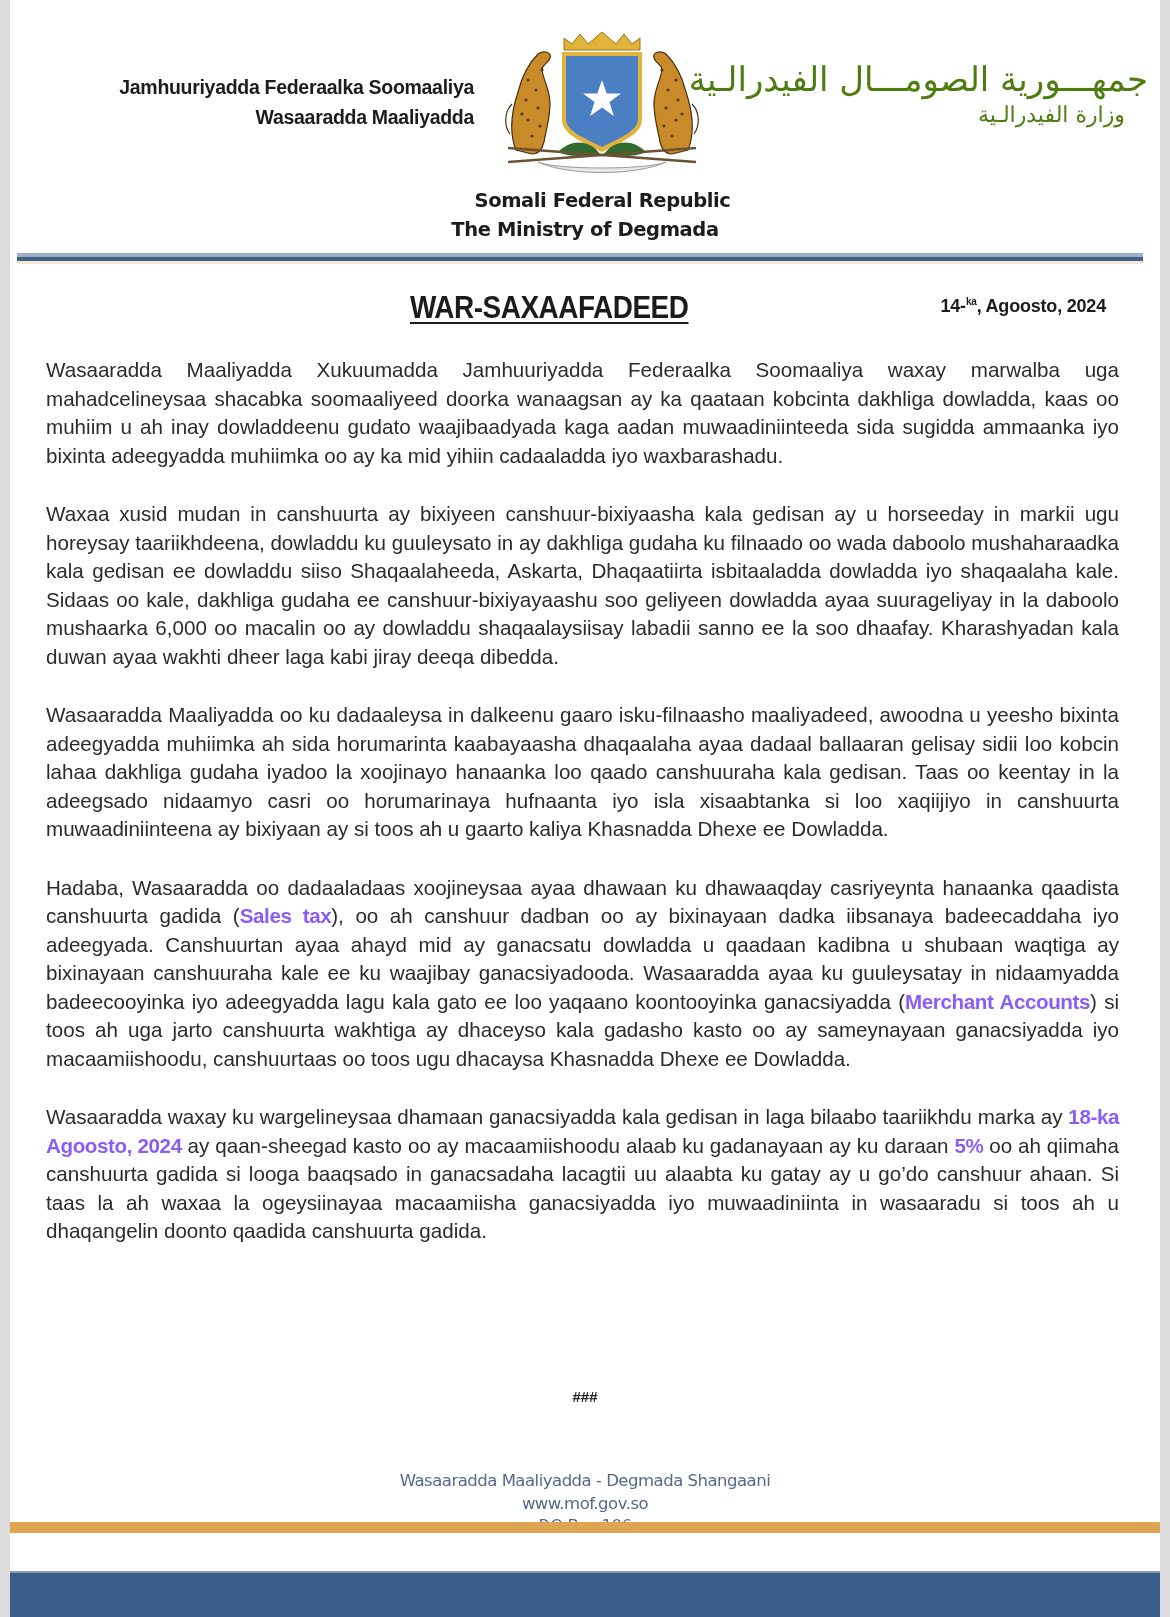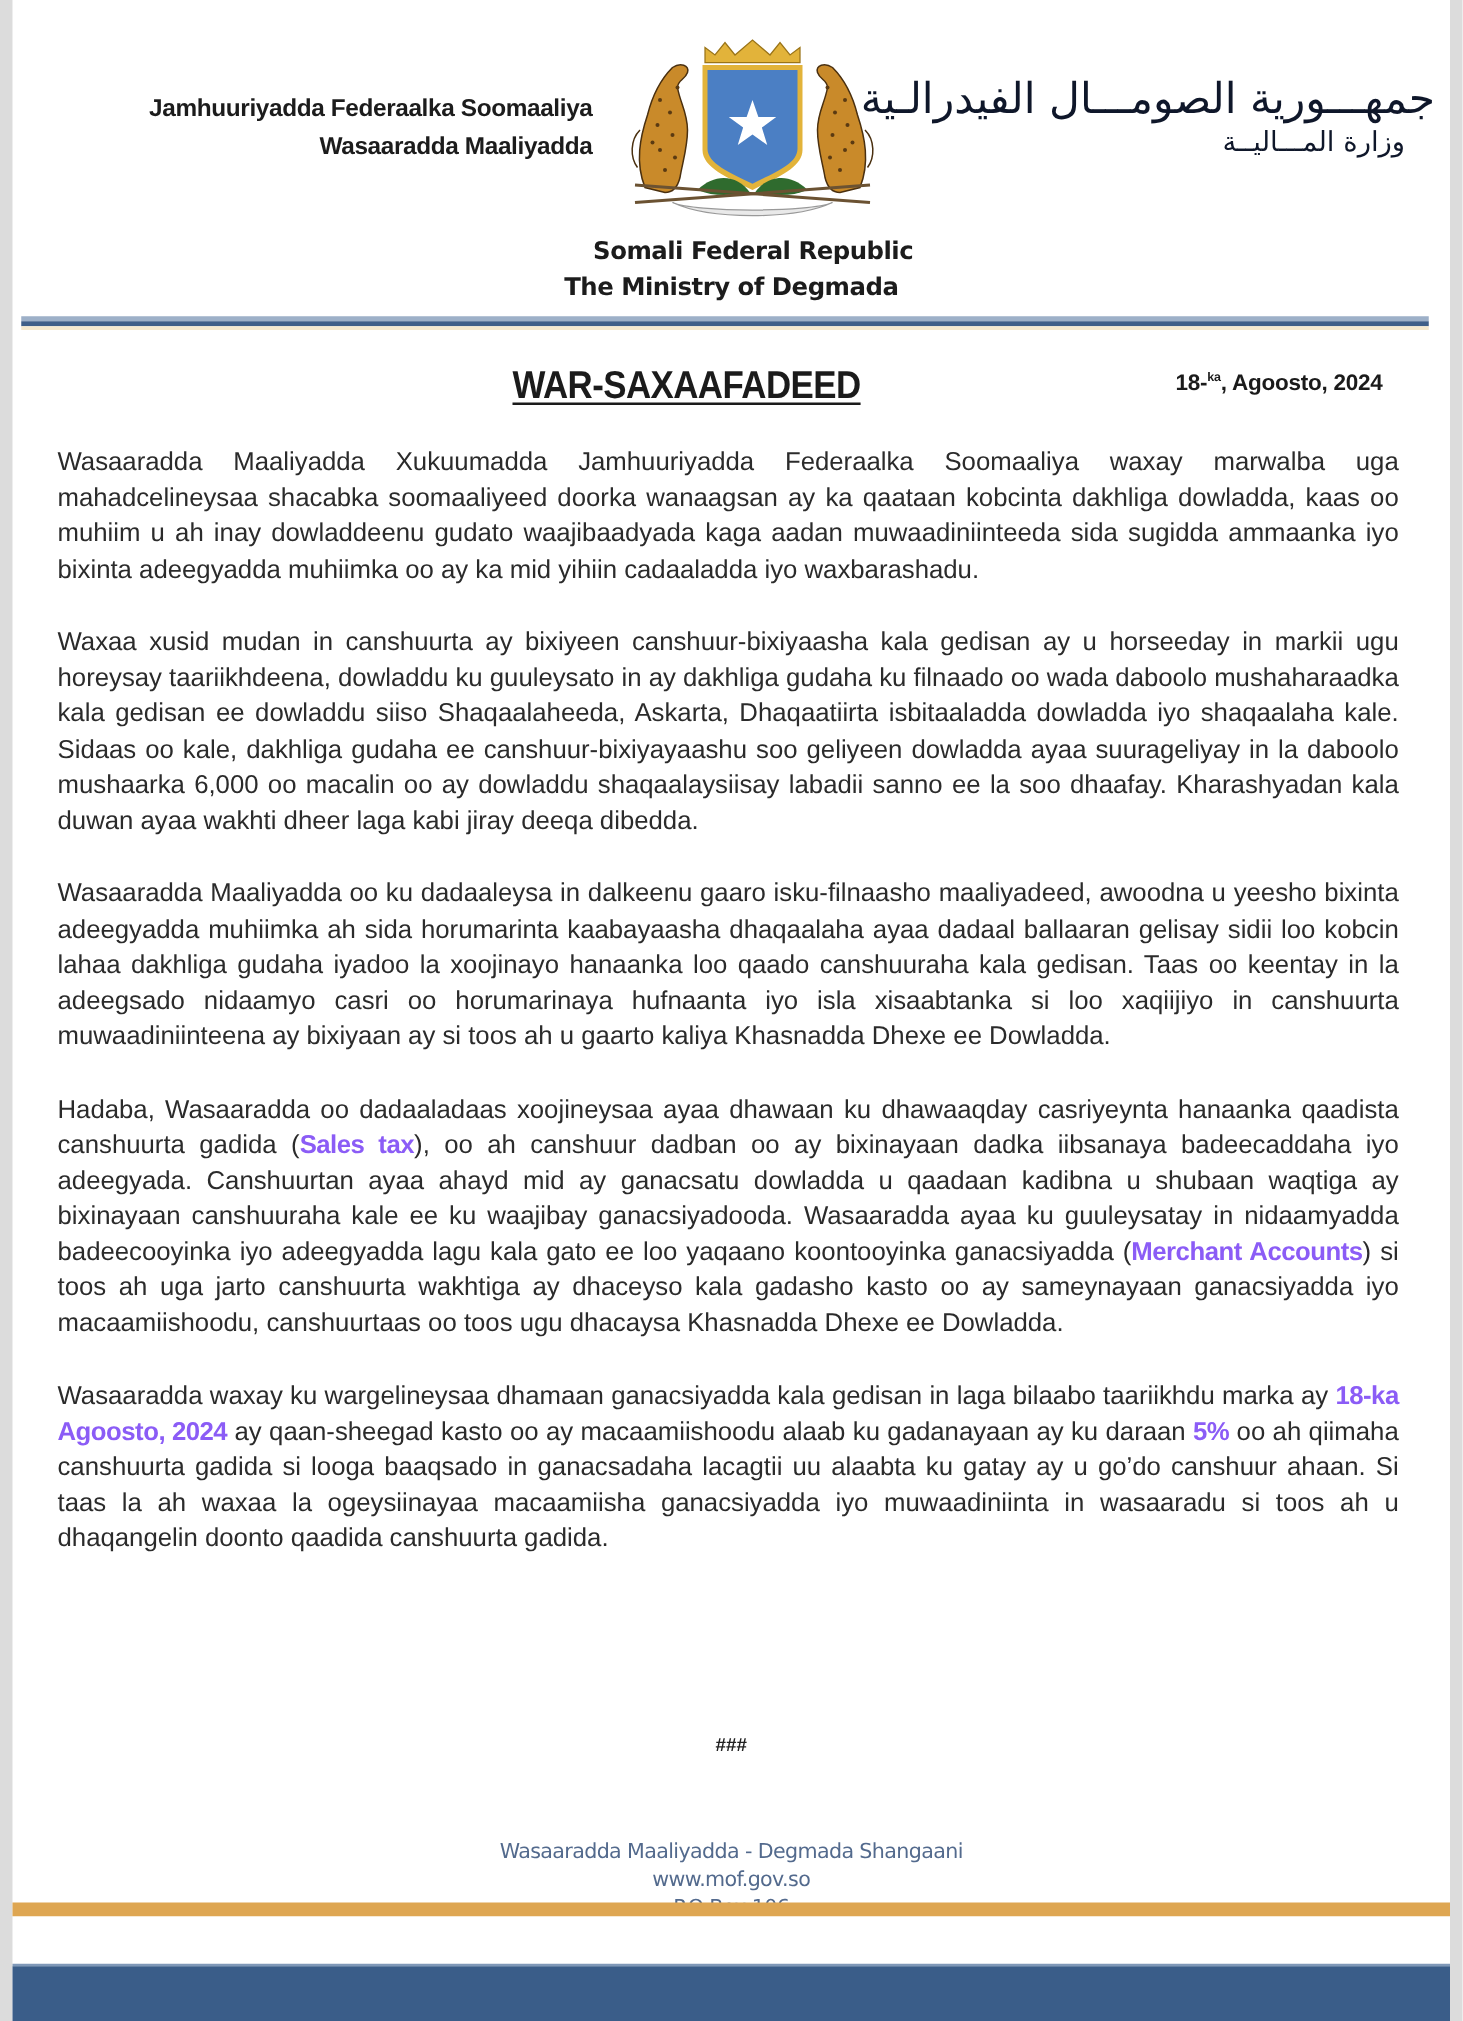--- a/index.html
+++ b/index.html
@@ -16,21 +16,21 @@
   .hdr-left {
     position: absolute; right: 686px; top: 72px; text-align: right;
     font-family: Liberation Sans, sans-serif; font-weight: bold; color: #1c1c1c;
     letter-spacing: -0.3px;
   }
   .hdr-left .l1 { font-size: 19.5px; line-height: 30px; }
   .hdr-left .l2 { font-size: 19.5px; line-height: 30px; }
   .crest { position: absolute; left: 488px; top: 30px; width: 208px; height: 150px; }
   .hdr-right {
     position: absolute; left: 668px; top: 56px; direction: rtl; text-align: right;
-    width: 470px; color: #0f172a;
+    width: 470px; color: #4d7c0f;
     font-family: "DejaVu Serif", serif;
   }
   .hdr-right .a1 { font-size: 34px; line-height: 46px; font-weight: normal; }
   .hdr-right .a2 { font-size: 22px; line-height: 26px; padding-right: 0; text-align: left; direction: rtl; width: 170px; }
   .hdr-center {
     position: absolute; left: 0; width: 1150px; top: 186px; text-align: center;
     font-family: "DejaVu Sans", sans-serif; color: #1c1c1c; font-size: 19.5px;
     letter-spacing: -0.4px;
   }
   .hdr-center .c1 { font-weight: bold; line-height: 29px; padding-left: 35px; }
@@ -124,37 +124,37 @@
     <path d="M60 122 C74 108 92 110 102 124 C88 126 74 128 60 122 Z" fill="#2f6b2e"></path>
     <path d="M148 122 C134 108 116 110 106 124 C120 126 134 128 148 122 Z" fill="#2f6b2e"></path>
 
     <path d="M10 118 L198 132" stroke="#6b5232" stroke-width="2.4"></path>
     <path d="M198 118 L10 132" stroke="#6b5232" stroke-width="2.4"></path>
     <path d="M40 132 C70 146 138 146 168 132 C150 140 58 140 40 132 Z" fill="#e9e9e9" stroke="#999" stroke-width="1"></path>
   </svg>
 
   <div class="hdr-right">
     <div class="a1">جمهـــورية الصومـــال الفيدرالـية</div>
-    <div class="a2">وزارة المـــاليــة</div>
+    <div class="a2">وزارة الفيدرالـية</div>
   </div>
 
   <div class="hdr-center">
     <div class="c1">Somali Federal Republic</div>
     <div class="c2">The Ministry of Degmada</div>
   </div>
 
   <div class="rule">
     <div class="r1"></div>
       <div class="r2"></div>
       <div class="r3"></div>
   </div>
 
   <div class="title-row">
     <div class="title">WAR-SAXAAFADEED</div>
-    <div class="date"><span>18-</span><sup>ka</sup><span>, Agoosto, 2024</span></div>
+    <div class="date"><span>14-</span><sup>ka</sup><span>, Agoosto, 2024</span></div>
   </div>
 
   <div class="body" id="body">
       <p><span>Wasaaradda Maaliyadda Xukuumadda Jamhuuriyadda Federaalka Soomaaliya waxay marwalba uga mahadcelineysaa shacabka soomaaliyeed doorka wanaagsan ay ka qaataan kobcinta dakhliga dowladda, kaas oo muhiim u ah inay dowladdeenu gudato waajibaadyada kaga aadan muwaadiniinteeda sida sugidda ammaanka iyo bixinta adeegyadda muhiimka oo ay ka mid yihiin cadaaladda iyo waxbarashadu.</span></p>
       <p><span>Waxaa xusid mudan in canshuurta ay bixiyeen canshuur-bixiyaasha kala gedisan ay u horseeday in markii ugu horeysay taariikhdeena, dowladdu ku guuleysato in ay dakhliga gudaha ku filnaado oo wada daboolo mushaharaadka kala gedisan ee dowladdu siiso Shaqaalaheeda, Askarta, Dhaqaatiirta isbitaaladda dowladda iyo shaqaalaha kale. Sidaas oo kale, dakhliga gudaha ee canshuur-bixiyayaashu soo geliyeen dowladda ayaa suurageliyay in la daboolo mushaarka 6,000 oo macalin oo ay dowladdu shaqaalaysiisay labadii sanno ee la soo dhaafay. Kharashyadan kala duwan ayaa wakhti dheer laga kabi jiray deeqa dibedda.</span></p>
       <p><span>Wasaaradda Maaliyadda oo ku dadaaleysa in dalkeenu gaaro isku-filnaasho maaliyadeed, awoodna u yeesho bixinta adeegyadda muhiimka ah sida horumarinta kaabayaasha dhaqaalaha ayaa dadaal ballaaran gelisay sidii loo kobcin lahaa dakhliga gudaha iyadoo la xoojinayo hanaanka loo qaado canshuuraha kala gedisan. Taas oo keentay in la adeegsado nidaamyo casri oo horumarinaya hufnaanta iyo isla xisaabtanka si loo xaqiijiyo in canshuurta muwaadiniinteena ay bixiyaan ay si toos ah u gaarto kaliya Khasnadda Dhexe ee Dowladda.</span></p>
       <p><span>Hadaba, Wasaaradda oo dadaaladaas xoojineysaa ayaa dhawaan ku dhawaaqday casriyeynta hanaanka qaadista canshuurta gadida (</span><b>Sales tax</b><span>), oo ah canshuur dadban oo ay bixinayaan dadka iibsanaya badeecaddaha iyo adeegyada. Canshuurtan ayaa ahayd mid ay ganacsatu dowladda u qaadaan kadibna u shubaan waqtiga ay bixinayaan canshuuraha kale ee ku waajibay ganacsiyadooda. Wasaaradda ayaa ku guuleysatay in nidaamyadda badeecooyinka iyo adeegyadda lagu kala gato ee loo yaqaano koontooyinka ganacsiyadda (</span><b>Merchant Accounts</b><span>) si toos ah uga jarto canshuurta wakhtiga ay dhaceyso kala gadasho kasto oo ay sameynayaan ganacsiyadda iyo macaamiishoodu, canshuurtaas oo toos ugu dhacaysa  Khasnadda Dhexe ee Dowladda.</span></p>
       <p><span>Wasaaradda waxay ku wargelineysaa dhamaan ganacsiyadda kala gedisan in laga bilaabo taariikhdu marka ay </span><b>18-ka Agoosto, 2024</b><span> ay qaan-sheegad kasto oo ay macaamiishoodu alaab ku gadanayaan ay ku daraan </span><b>5%</b><span> oo ah qiimaha canshuurta gadida si looga baaqsado in ganacsadaha lacagtii uu alaabta ku gatay ay u go’do canshuur ahaan. Si taas la ah waxaa la ogeysiinayaa macaamiisha ganacsiyadda iyo muwaadiniinta in wasaaradu si toos ah u dhaqangelin doonto qaadida canshuurta gadida.</span></p>
     </div>
 

